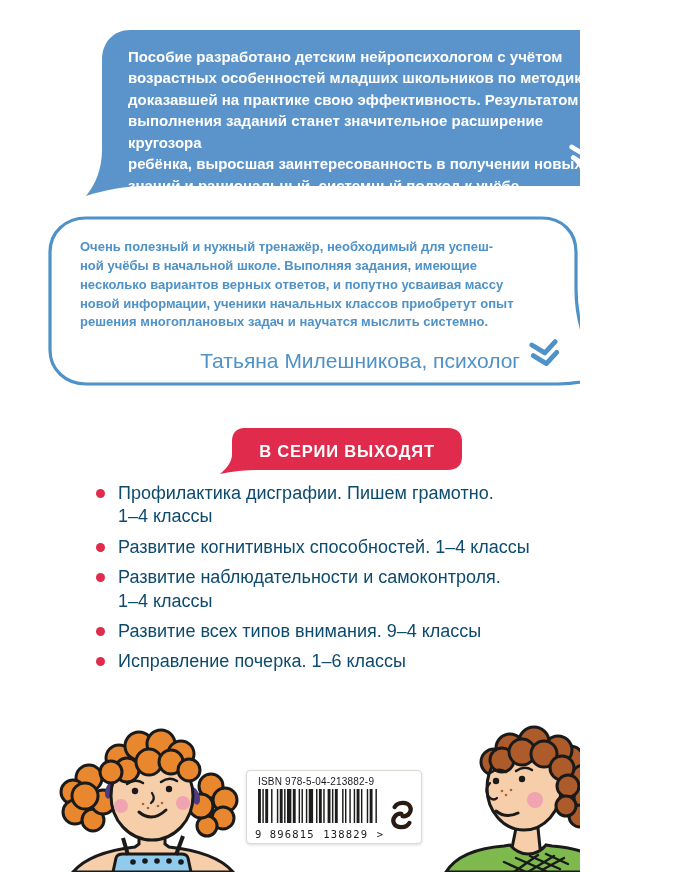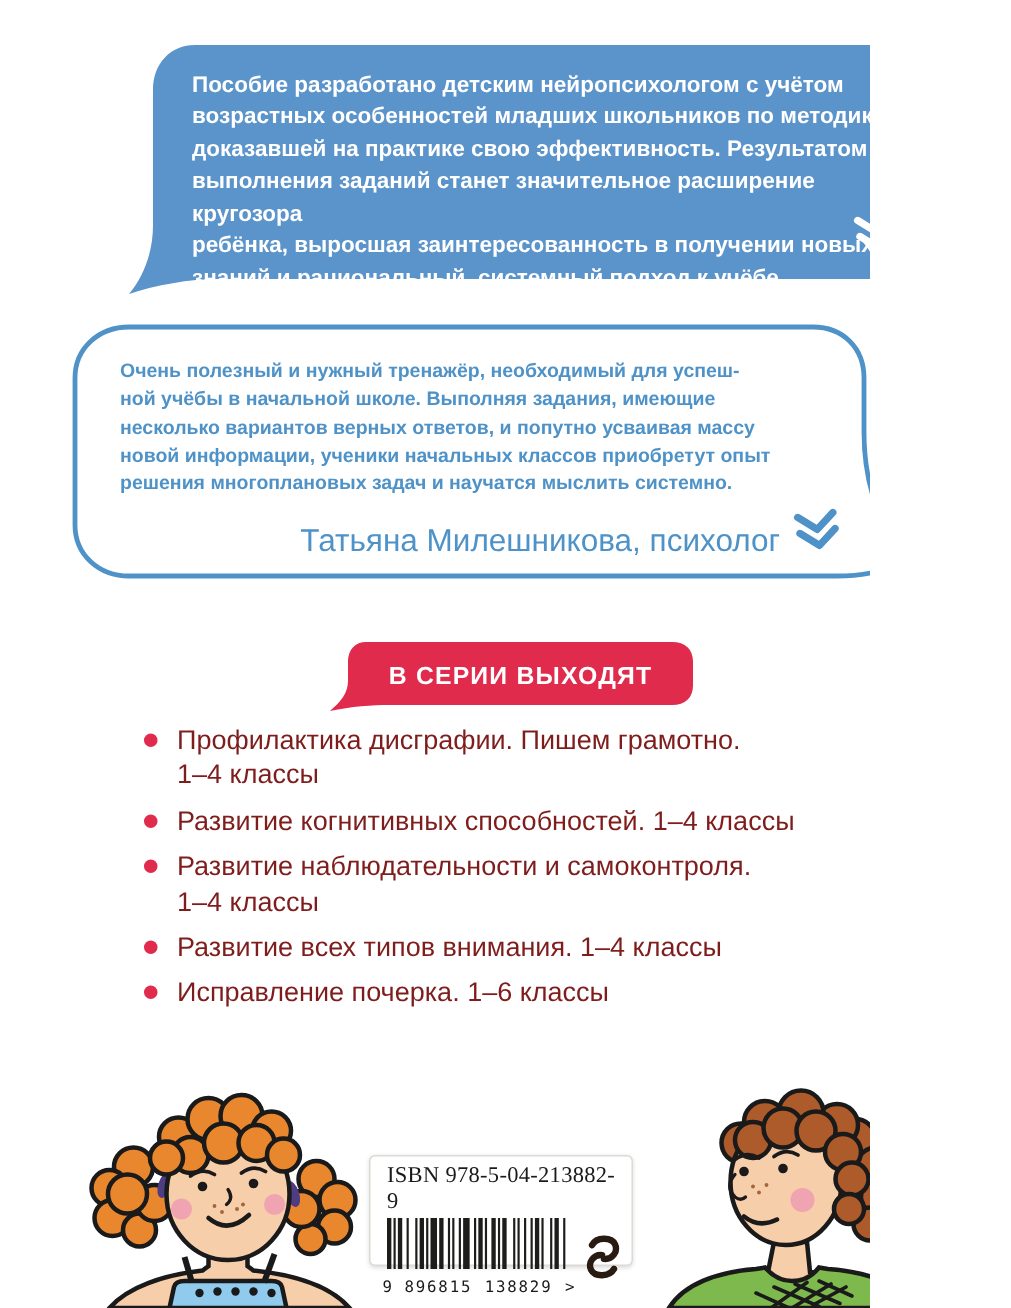--- a/index.html
+++ b/index.html
@@ -26,27 +26,27 @@
   .badge{position:absolute;left:218px;top:428px;width:246px;height:46px;}
   .badge svg.shape{position:absolute;inset:0;}
   .badge .lbl{position:absolute;inset:0;padding-left:12px;display:flex;align-items:center;
     justify-content:center;color:#fff;font-weight:bold;font-size:16.5px;letter-spacing:.8px;}
 
   
   .series{position:absolute;left:96px;top:482px;width:515px;list-style:none;margin:0;padding:0;}
   .series li{display:flex;margin-bottom:7px;}
   .series .dot{flex:0 0 9px;width:9px;height:9px;border-radius:50%;background:#e02b4d;
     margin-top:7px;margin-right:13px;}
-  .series .itxt{color:#7f1d1d;font-size:18px;line-height:1.3;}
+  .series .itxt{color:#0c4a6e;font-size:18px;line-height:1.3;}
 
   
   .card{position:absolute;left:246px;top:770px;width:176px;height:74px;background:#fff;
     border:1px solid #ddd9d4;border-radius:4px;box-shadow:0 1px 3px rgba(0,0,0,.14);
     box-sizing:border-box;padding:5px 8px 3px 8px;}
-  .card .isbn{font-size:15px;color:#1a1a1a;letter-spacing:.2px;margin-left:3px;font-family:Liberation Serif, serif;}
+  .card .isbn{font-size:10px;color:#1a1a1a;letter-spacing:.2px;margin-left:3px;}
   .card .row{display:flex;align-items:center;margin-top:2px;}
   .card .bcol{width:128px;}
   .card .digits{display:flex;justify-content:space-between;width:128px;margin-top:1px;
     font-family:"DejaVu Sans Mono",monospace;font-size:10.5px;color:#1a1a1a;}
   .card .digits .grp{letter-spacing:1.2px;}
   .card .logo{margin-left:8px;}
 
   .ill{position:absolute;}
   .ill.girl{left:55px;top:716px;}
   .ill.boy{left:438px;top:720px;}
@@ -117,21 +117,21 @@
     <li>
       <span class="dot"></span>
       <span class="itxt">
           <div>Развитие наблюдательности и самоконтроля.</div>
           <div>1–4 классы</div>
         </span>
     </li>
     <li>
       <span class="dot"></span>
       <span class="itxt">
-          <div>Развитие всех типов внимания. 1–4 классы</div>
+          <div>Развитие всех типов внимания. 9–4 классы</div>
           <div></div>
         </span>
     </li>
     <li>
       <span class="dot"></span>
       <span class="itxt">
           <div>Исправление почерка. 1–6 классы</div>
           <div></div>
         </span>
     </li>

